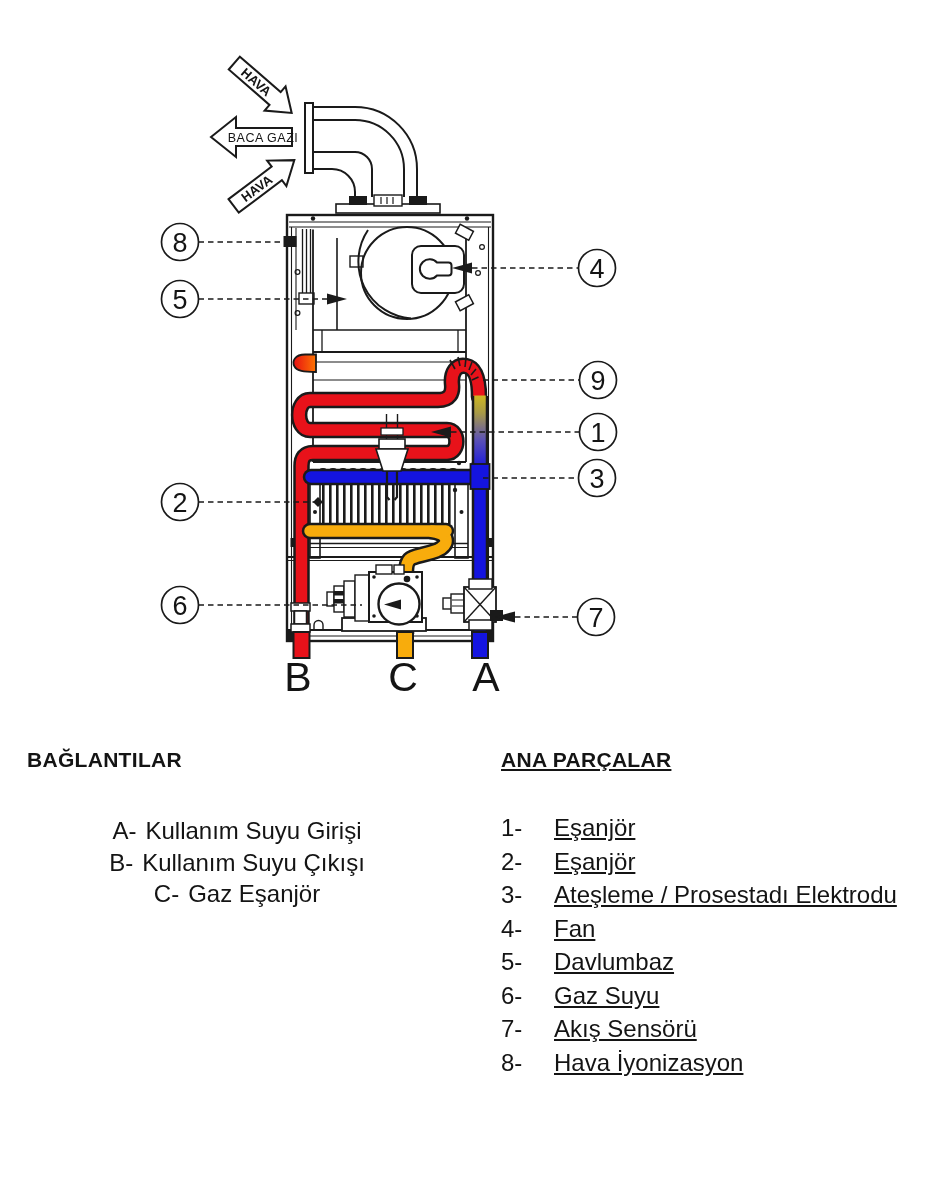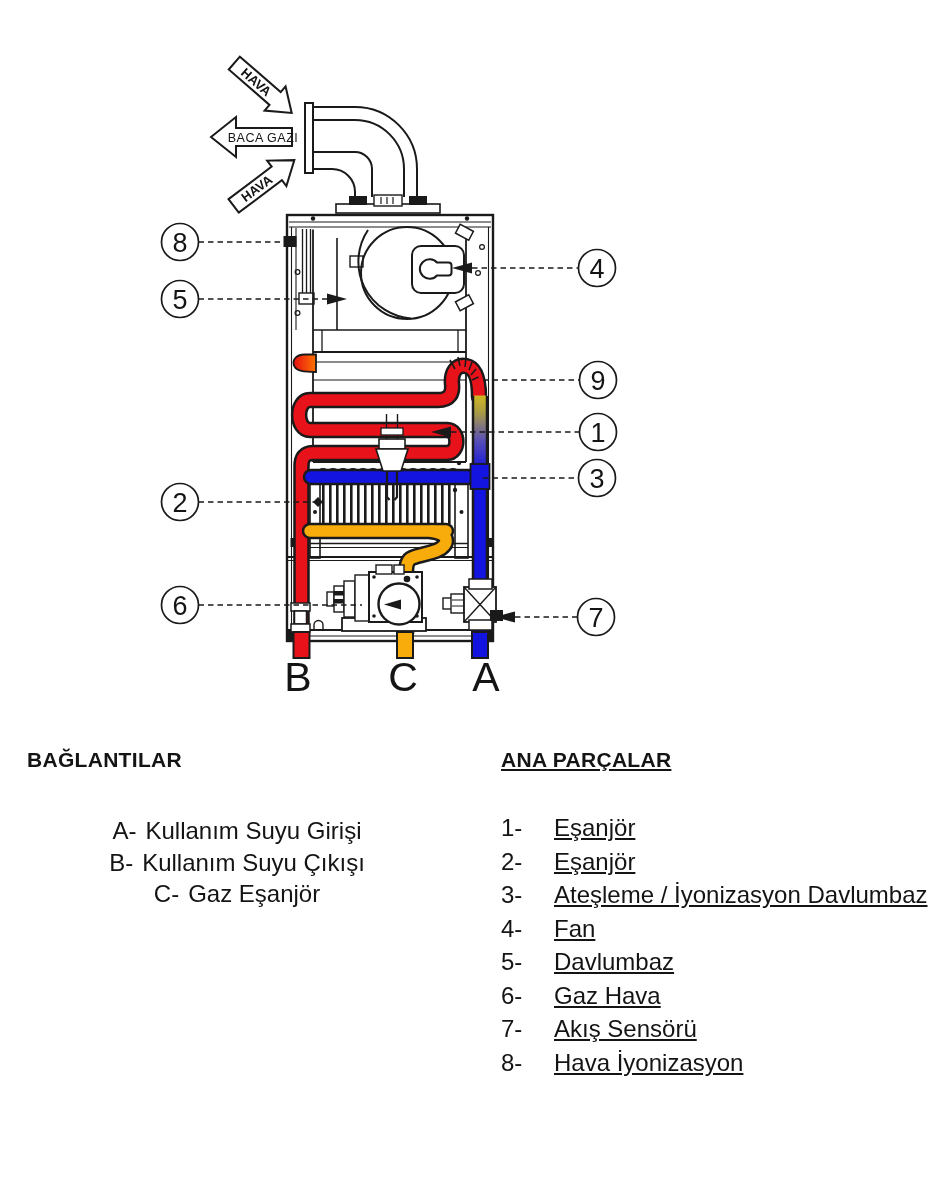--- a/index.html
+++ b/index.html
@@ -313,30 +313,30 @@
 <div class="legend legend-right">
   <div class="legend-title">ANA PARÇALAR</div>
   <div class="parts-items">
     <div class="part-item">
       <span class="num">1-</span><span>Eşanjör</span>
     </div>
     <div class="part-item">
       <span class="num">2-</span><span>Eşanjör</span>
     </div>
     <div class="part-item">
-      <span class="num">3-</span><span>Ateşleme / İyonizasyon Davlumbaz</span>
+      <span class="num">3-</span><span>Ateşleme / Prosestadı Elektrodu</span>
     </div>
     <div class="part-item">
       <span class="num">4-</span><span>Fan</span>
     </div>
     <div class="part-item">
       <span class="num">5-</span><span>Davlumbaz</span>
     </div>
     <div class="part-item">
-      <span class="num">6-</span><span>Gaz Hava</span>
+      <span class="num">6-</span><span>Gaz Suyu</span>
     </div>
     <div class="part-item">
       <span class="num">7-</span><span>Akış Sensörü</span>
     </div>
     <div class="part-item">
       <span class="num">8-</span><span>Hava İyonizasyon</span>
     </div>
   </div>
 </div>
 

